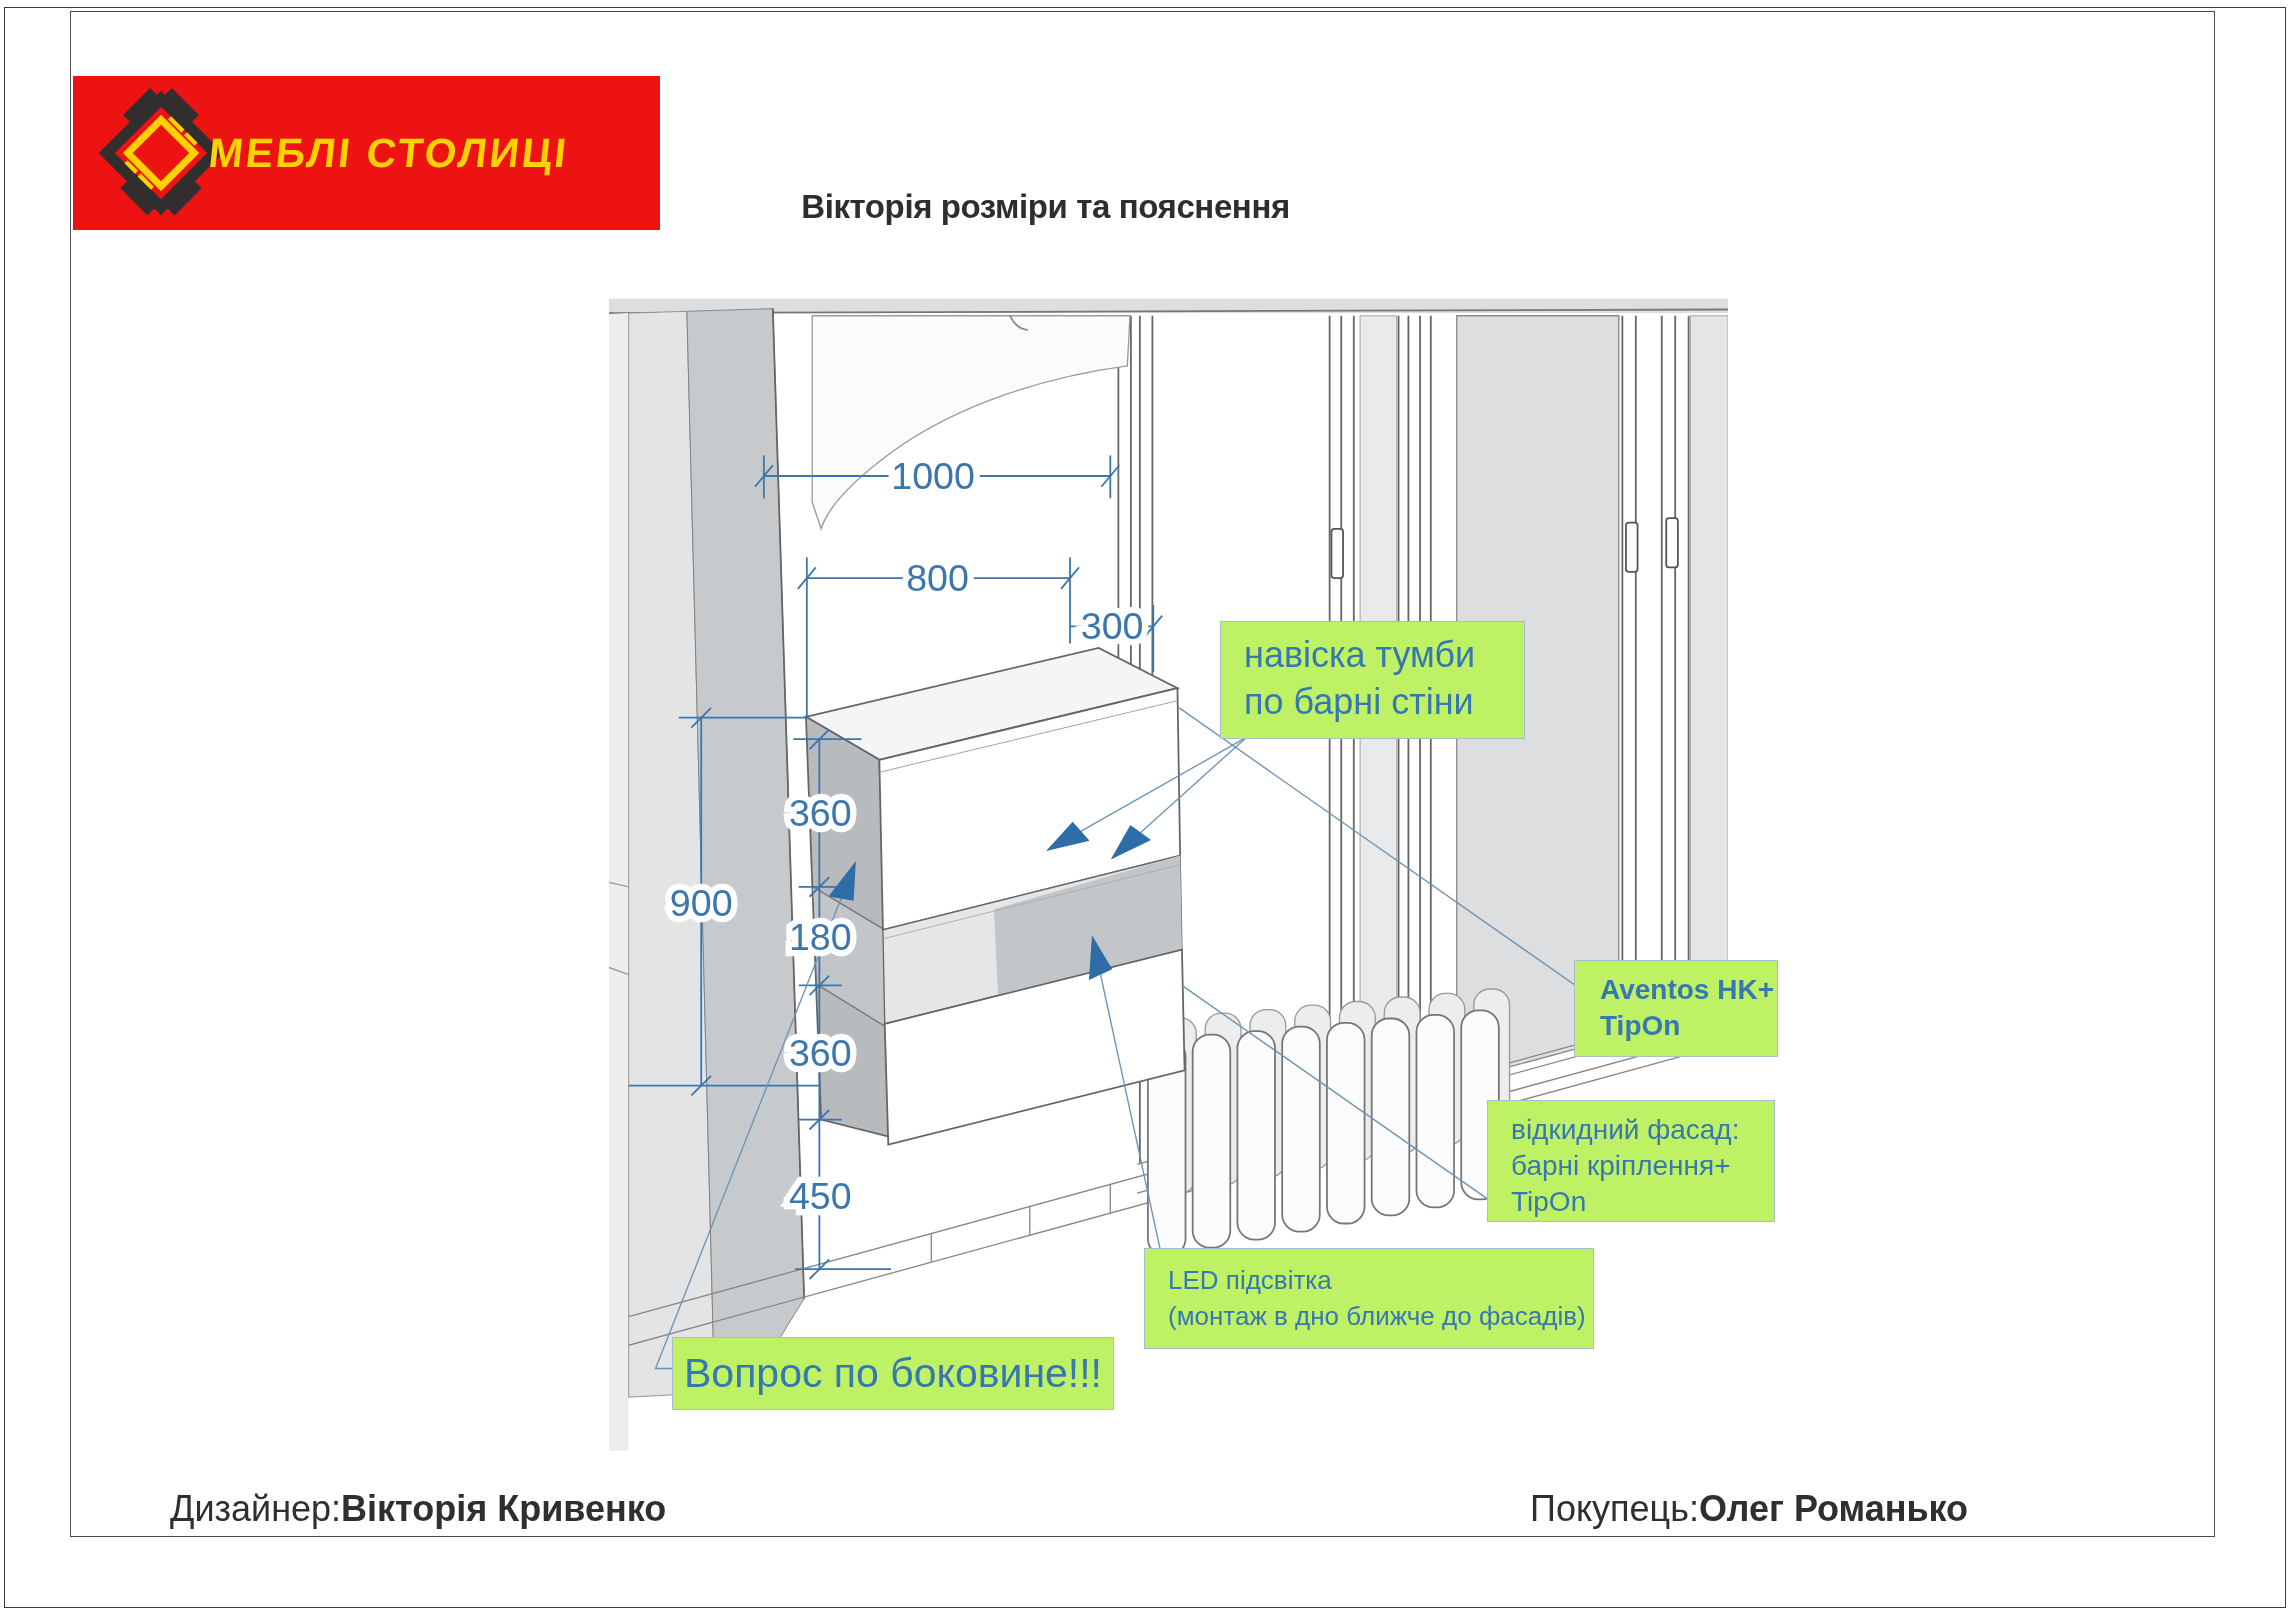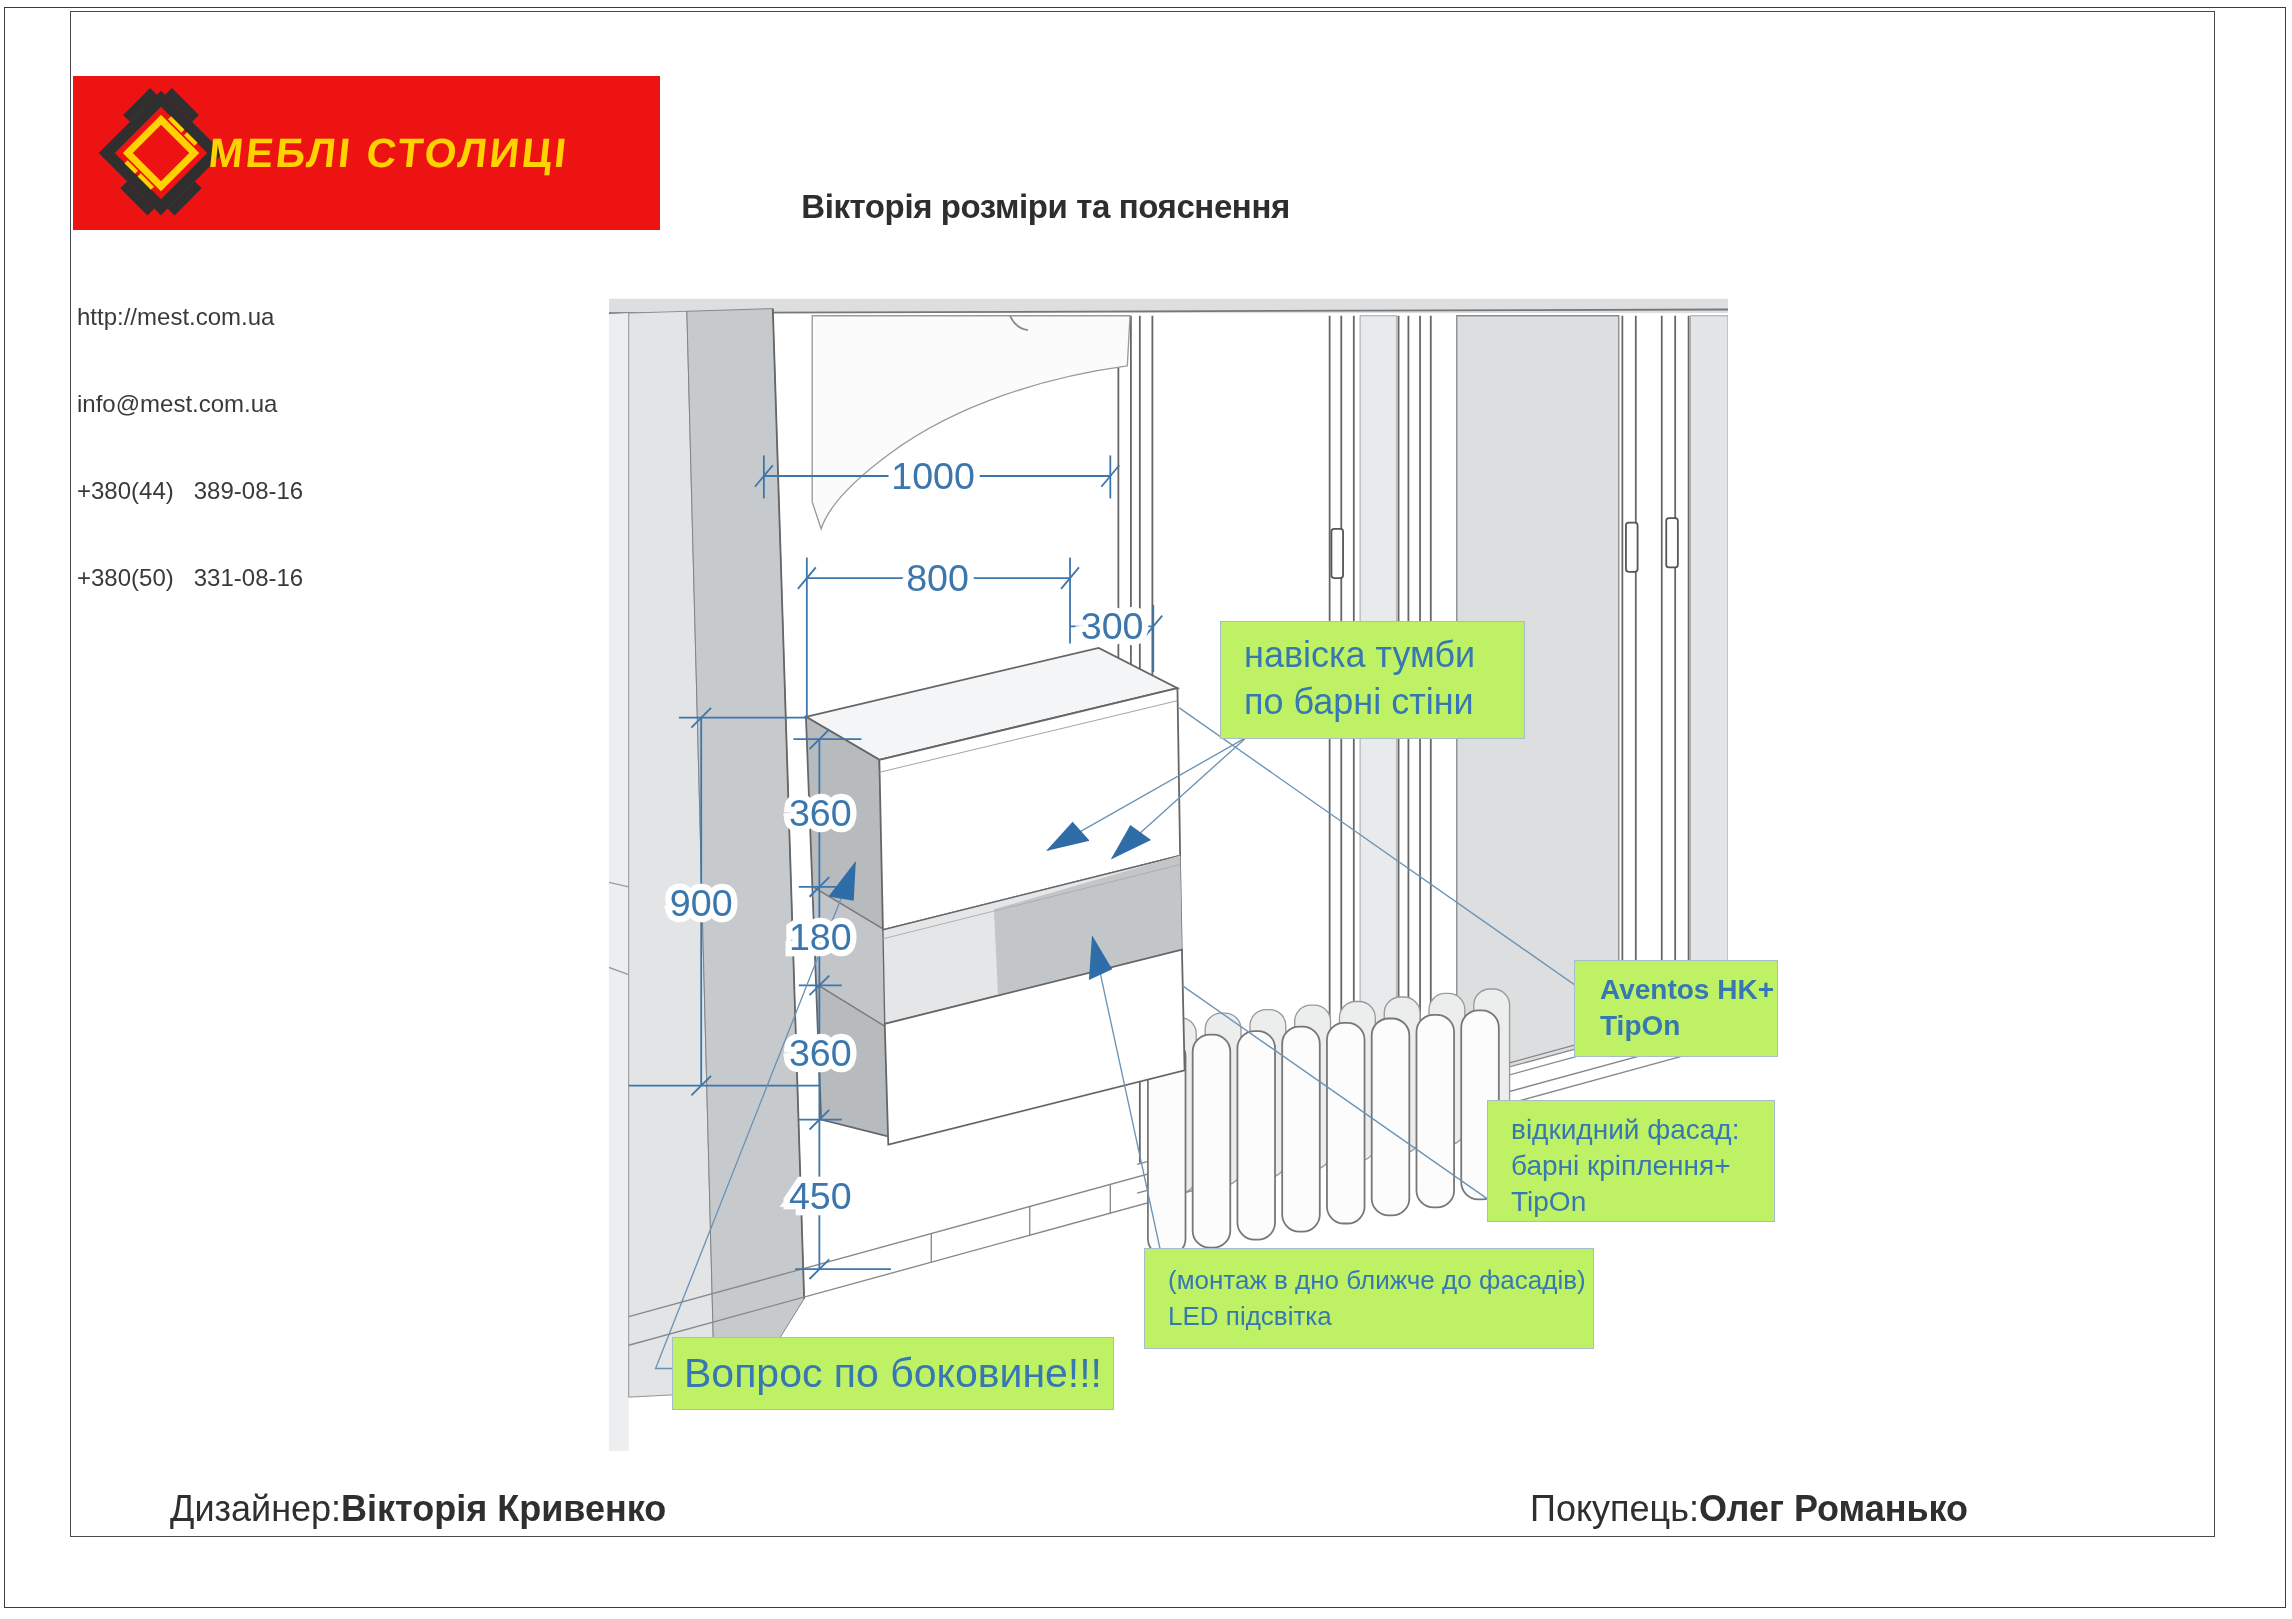--- a/index.html
+++ b/index.html
@@ -55,26 +55,20 @@
       <line x1="91.6" y1="147.4" x2="122.6" y2="116.4" stroke="#2f2f2f" stroke-width="11"></line>
       <path d="M80,42 L118,80 L80,118 L42,80 Z" fill="none" stroke="#ffd200" stroke-width="8"></path>
       <line x1="89.8" y1="39.8" x2="105" y2="55" stroke="#ffd200" stroke-width="5"></line>
       <line x1="108" y1="58" x2="120" y2="70" stroke="#ffd200" stroke-width="5"></line>
       <line x1="55" y1="105" x2="70.2" y2="120.2" stroke="#ffd200" stroke-width="5"></line>
       <line x1="40" y1="90" x2="52" y2="102" stroke="#ffd200" stroke-width="5"></line>
     </svg>
     <div class="logo-word" style="color:#ffd200;">МЕБЛІ СТОЛИЦІ</div>
   </div>
 
-  <div class="contacts">
-    <div>http://mest.com.ua</div>
-    <div>info@mest.com.ua</div>
-    <div>+380(44)   389-08-16</div>
-    <div>+380(50)   331-08-16</div>
-  </div>
 
   <div class="doc-title">Вікторія розміри та пояснення</div>
 
   <div class="draw-wrap">
   <svg width="1119" height="1164" viewBox="650 320 1250 1300">
     <defs>
       <marker id="arr" markerUnits="userSpaceOnUse" markerWidth="54" markerHeight="36" refX="46" refY="17" orient="auto">
         <path d="M0,3 L48,17 L6,31 Z" fill="#2e6da8"></path>
       </marker>
     </defs>
@@ -243,22 +237,22 @@
   <div class="co-box co-aventos">
     <div>Aventos HK+</div>
     <div>TipOn</div>
   </div>
   <div class="co-box co-flap">
     <div>відкидний фасад:</div>
     <div>барні кріплення+</div>
     <div>TipOn</div>
   </div>
   <div class="co-box co-led">
+    <div>LED підсвітка</div>
     <div>(монтаж в дно ближче до фасадів)</div>
-    <div>LED підсвітка</div>
   </div>
   <div class="co-box co-question">
     <div>Вопрос по боковине!!!</div>
   </div>
 
   <div class="footer-left">
     <span>Дизайнер:</span><b>Вікторія Кривенко</b>
   </div>
   <div class="footer-right">
     <span>Покупець:</span><b>Олег Романько</b>

